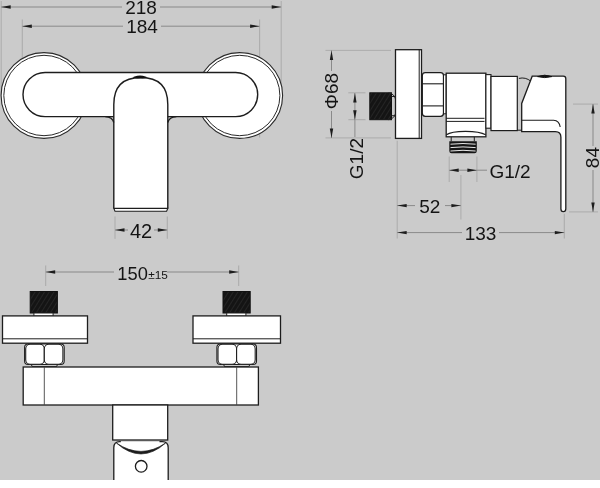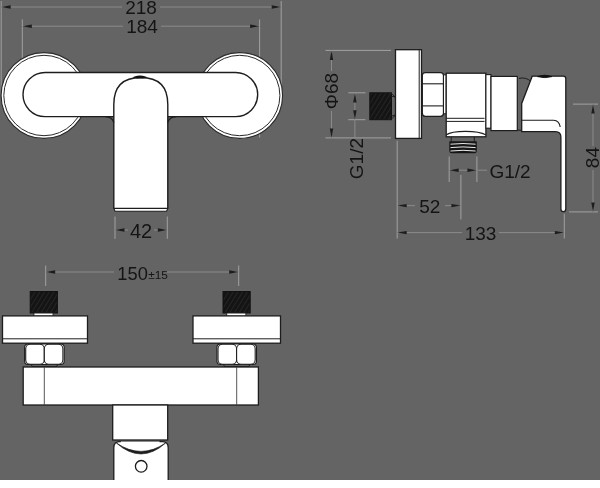--- a/index.html
+++ b/index.html
@@ -1,16 +1,16 @@
 <!DOCTYPE html>
 <html><head>
 <meta charset="utf-8">
 <style>
   html,body{margin:0;padding:0;background:#fff;}
-  .wrap{width:600px;height:480px;position:relative;background:#15803d;overflow:hidden;filter:grayscale(1);text-align:right;}
+  .wrap{width:600px;height:480px;position:relative;background:#5eead4;overflow:hidden;filter:grayscale(1);text-align:right;}
   svg{display:block;}
   text{font-family:"Liberation Sans", sans-serif; fill:#141414;}
 </style>
 </head>
 <body>
 <div class="wrap">
 <svg width="600" height="488" viewBox="0 0 600 488">
 <defs>
   <pattern id="hatch" patternUnits="userSpaceOnUse" width="4" height="4" patternTransform="rotate(32)">
     <rect width="4" height="4" fill="#141414"></rect>

